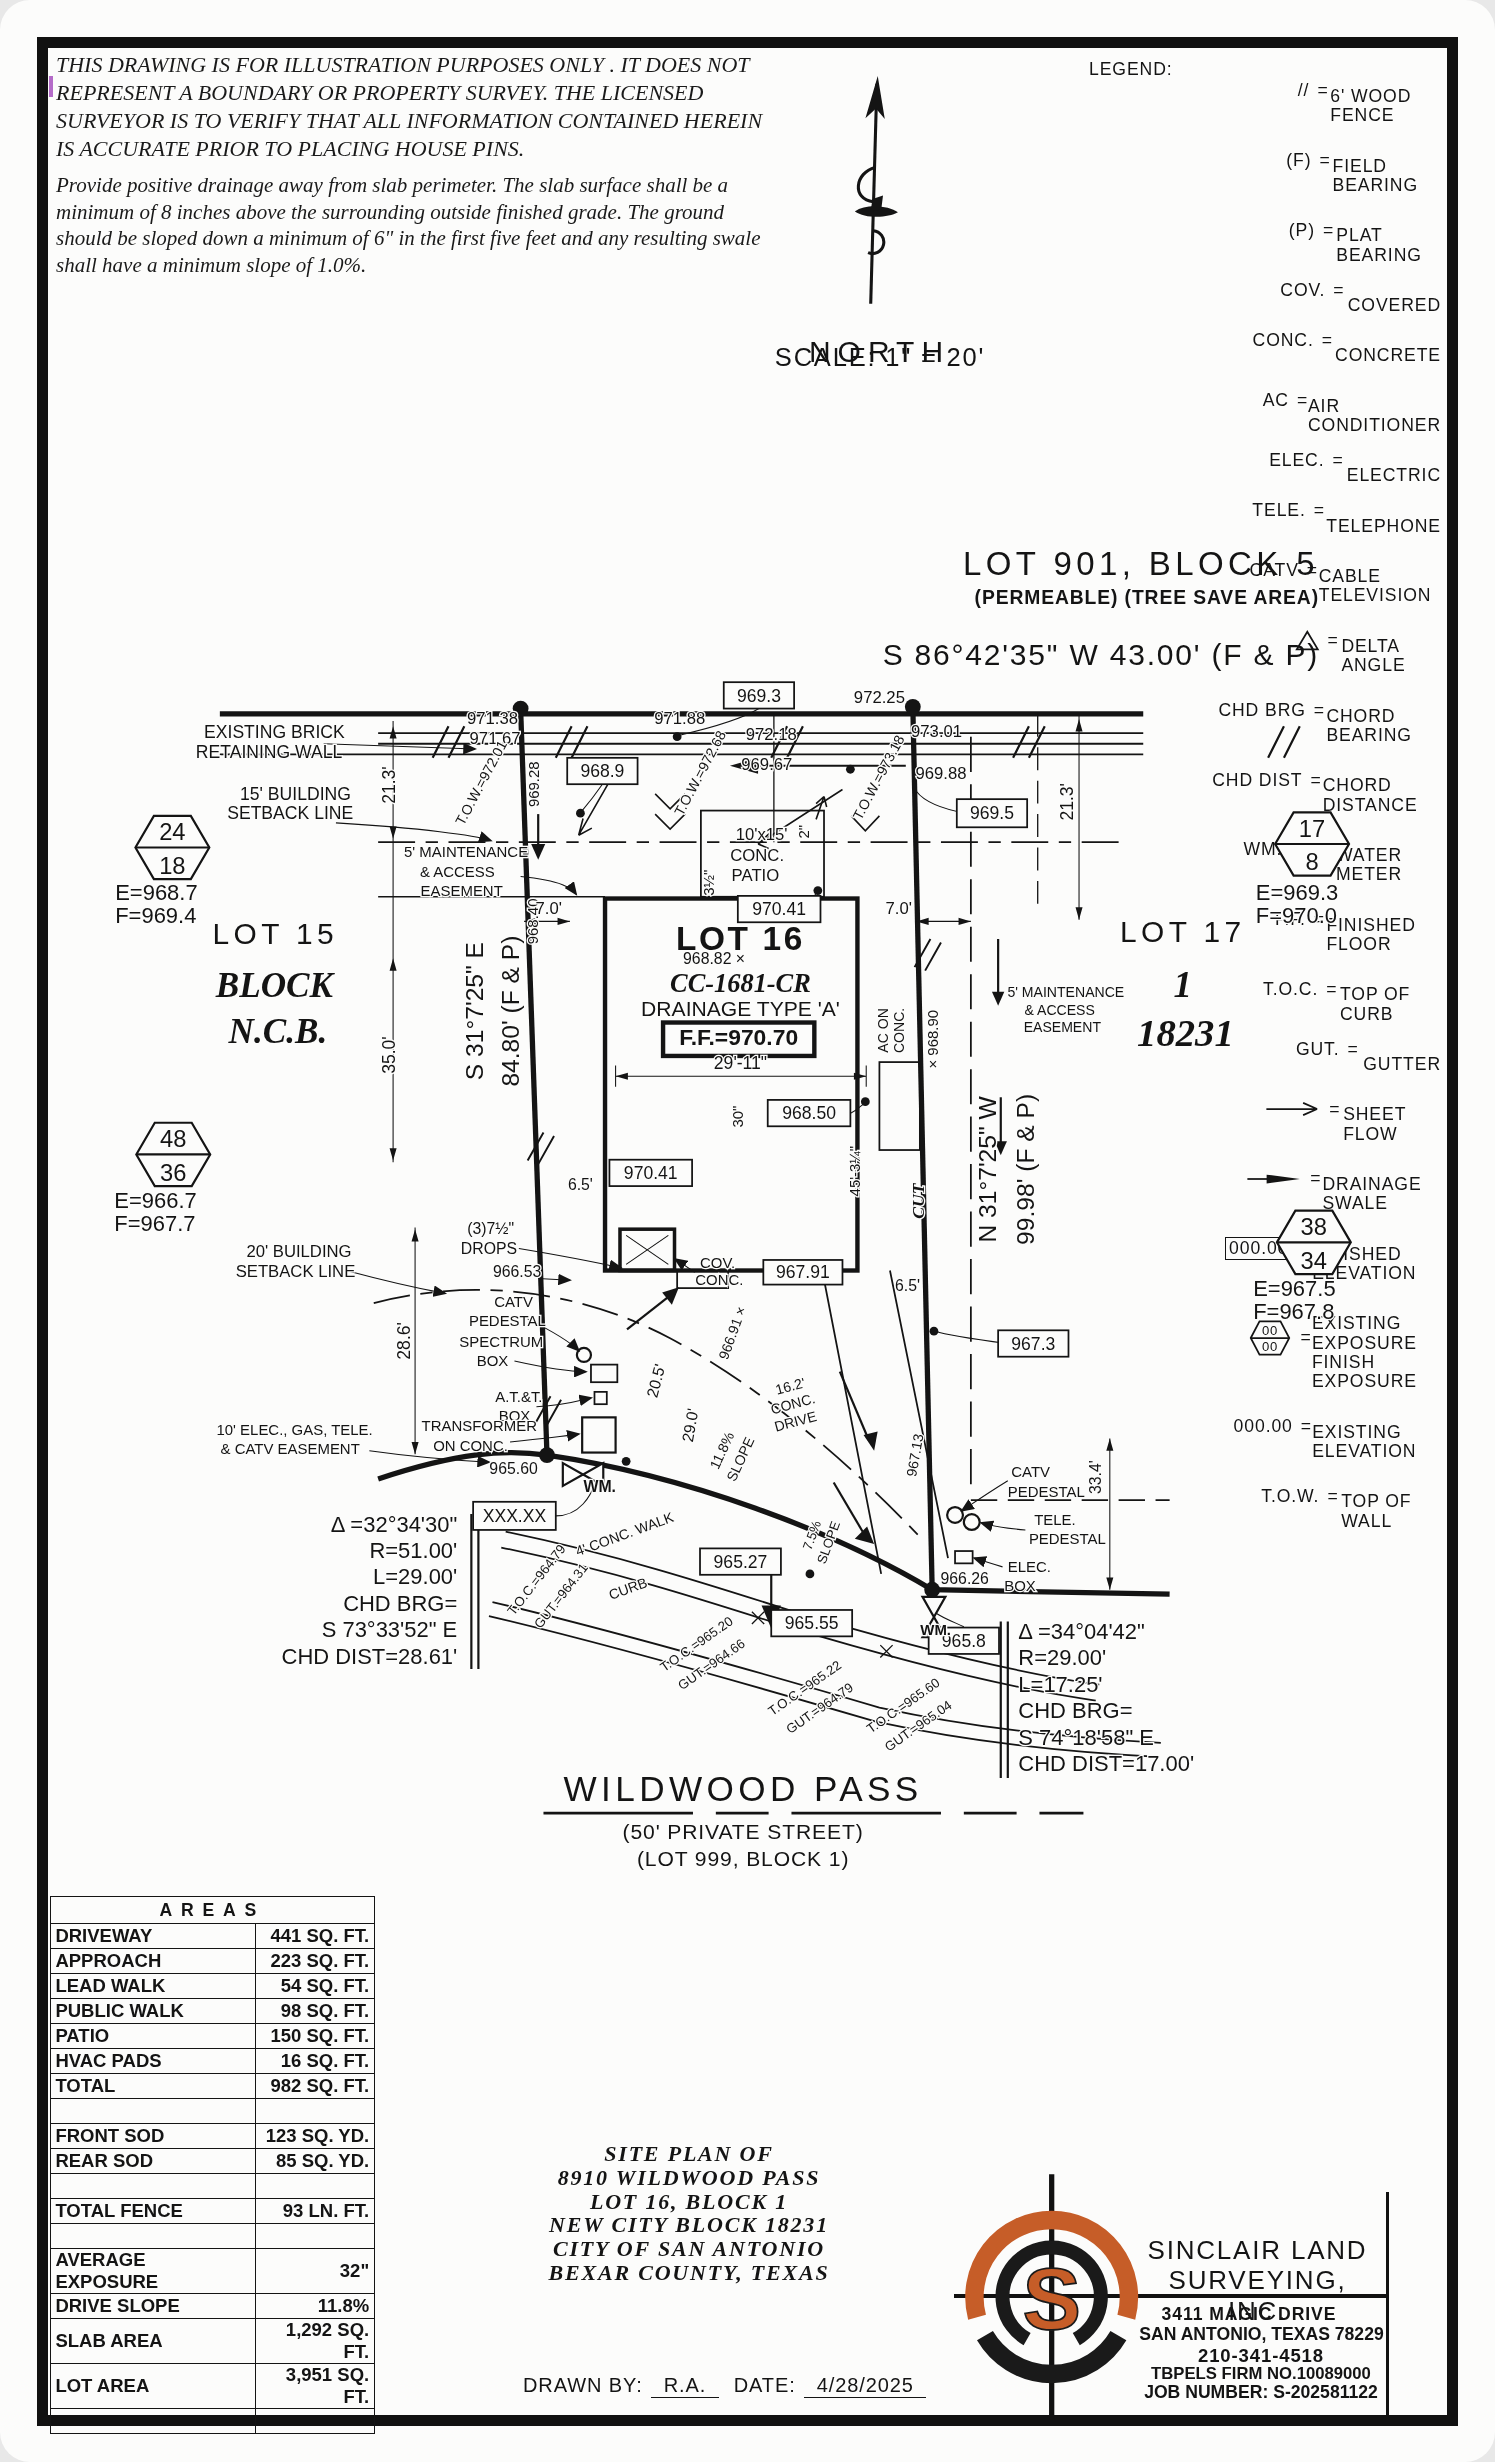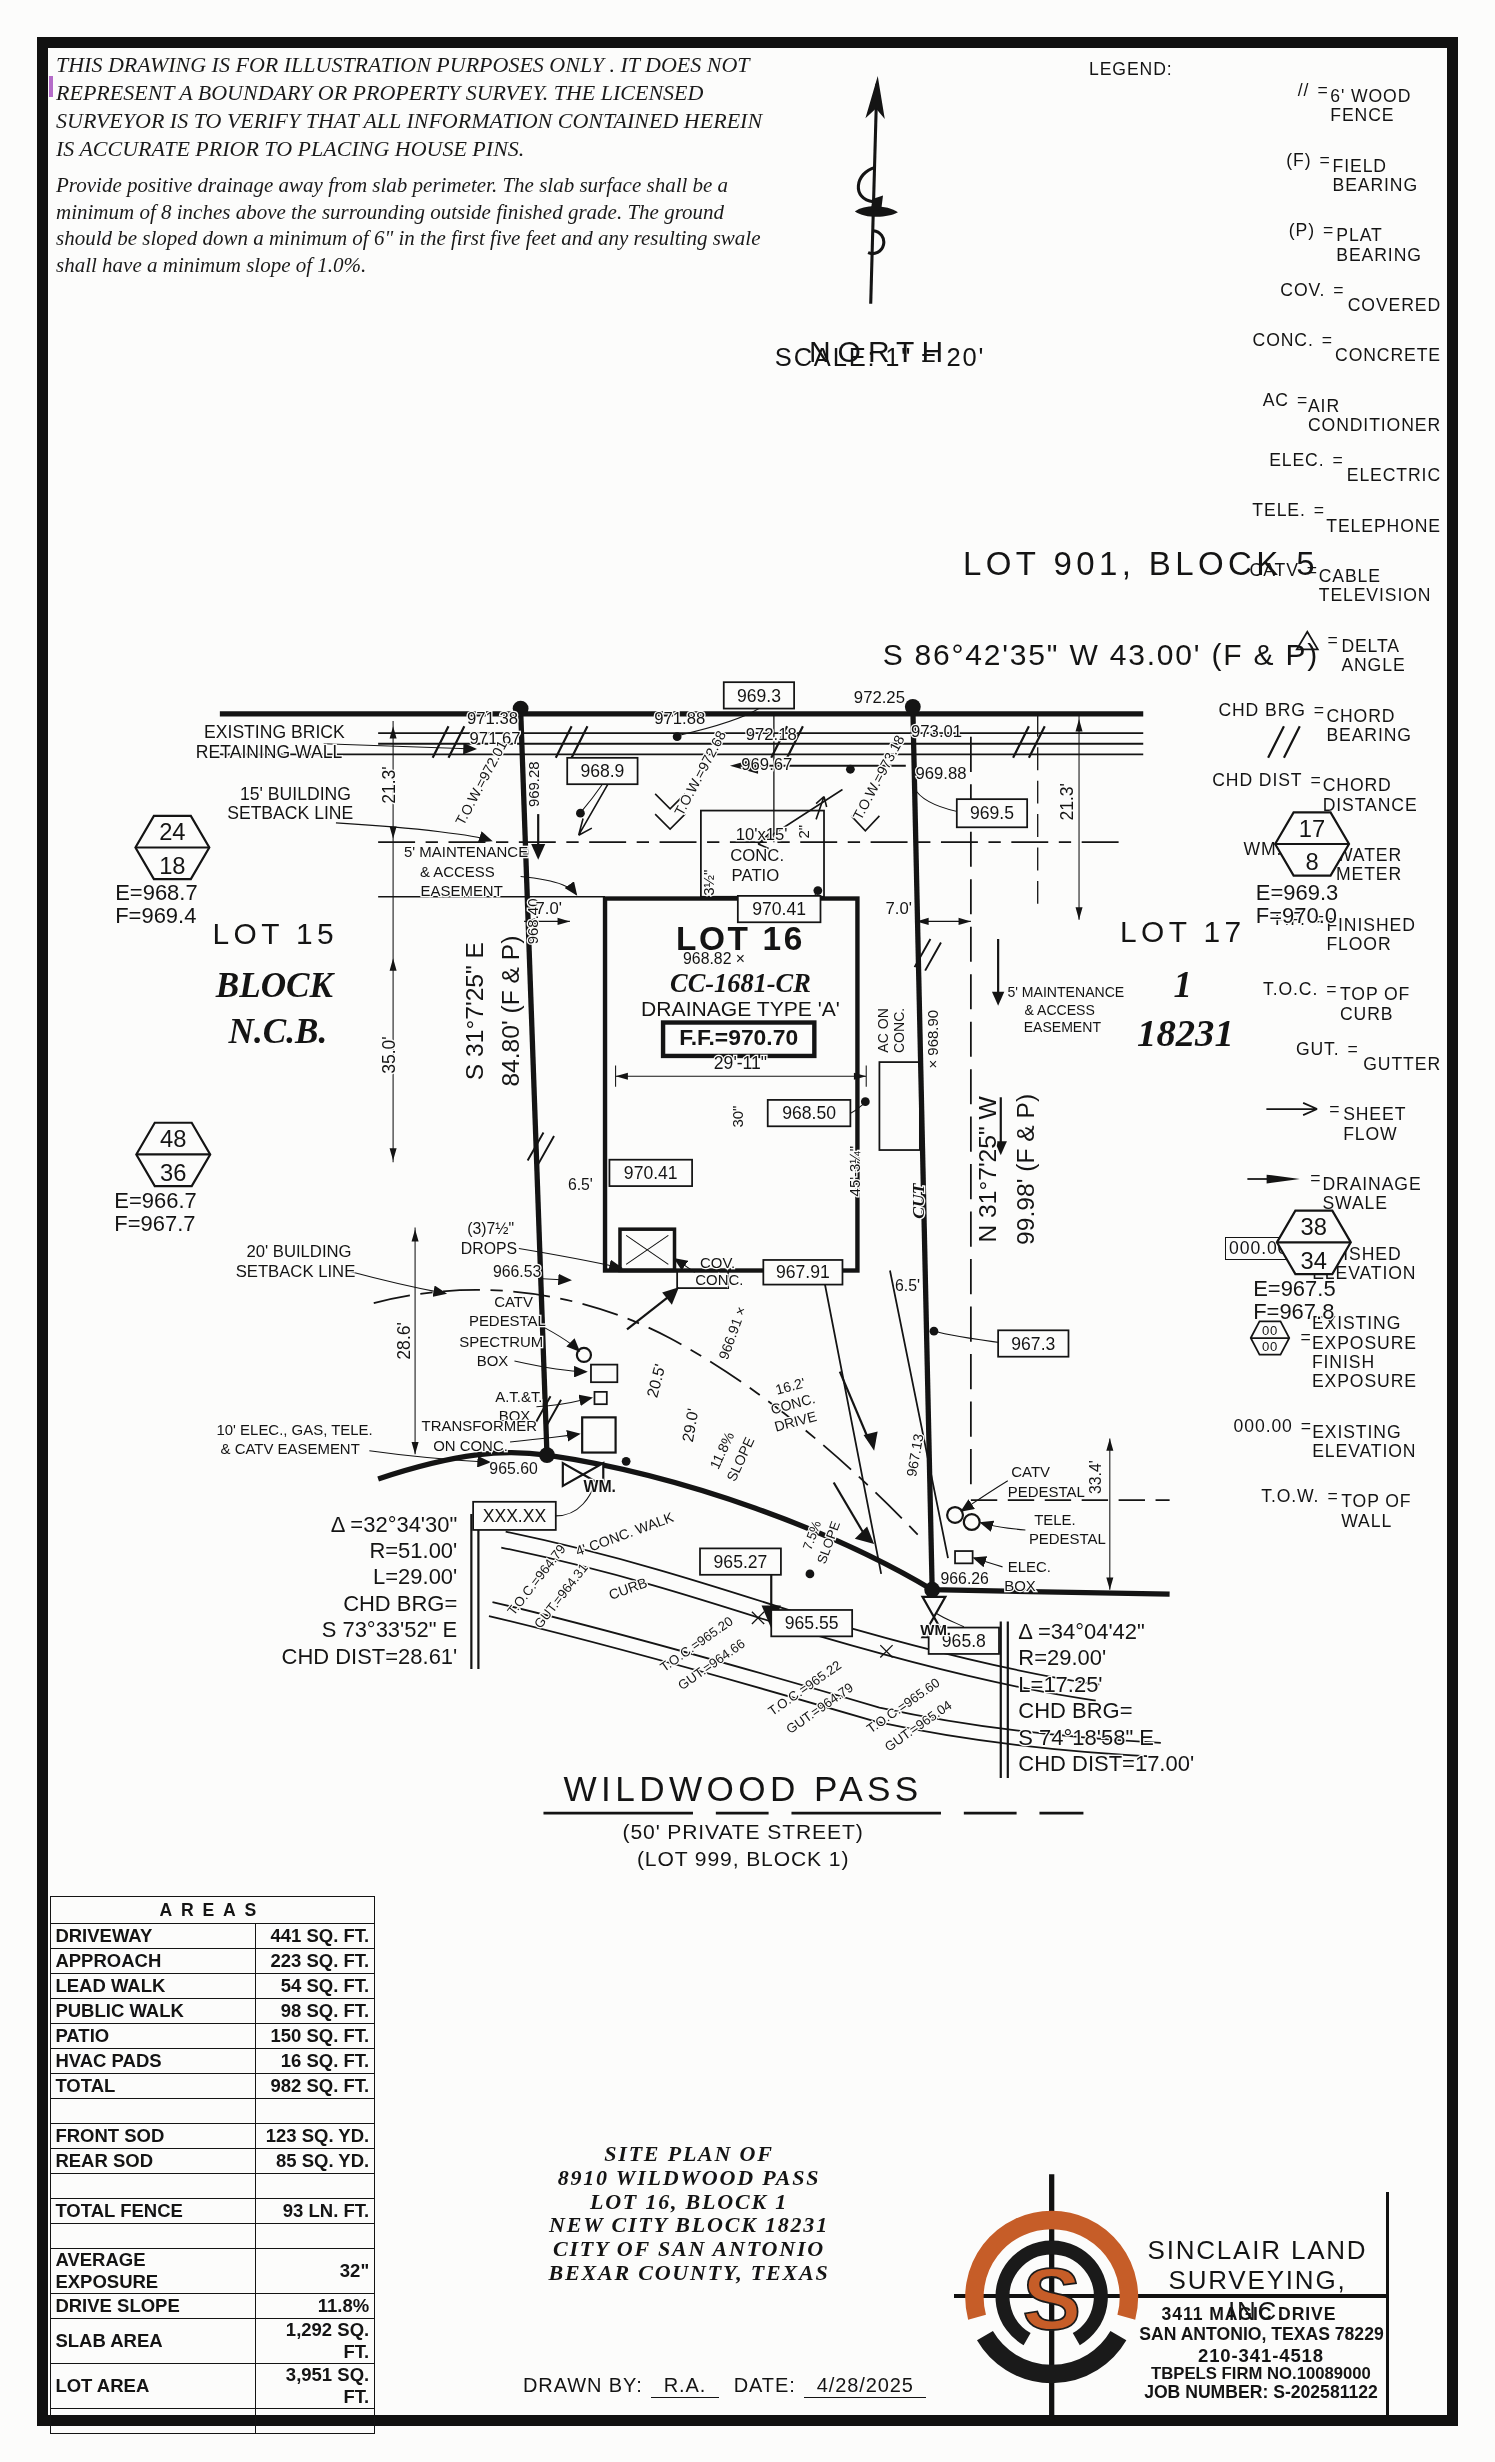--- a/index.html
+++ b/index.html
@@ -1,17 +1,17 @@
 <!DOCTYPE html>
 <html style="font-size:14px"><head>
 <meta charset="utf-8">
 <style>
   html,body{margin:0;padding:0;background:#e8e8e8;}
   #sheet{position:relative;width:1495px;height:2462px;background:#fcfcfb;overflow:hidden;
-         font-family:"Liberation Sans",sans-serif;color:#141414;}
+         font-family:"Liberation Sans",sans-serif;color:#141414;border-radius:30px;}
   .abs{position:absolute;}
   #border-frame{left:37px;top:37px;width:1421px;height:2389px;border:11.4px solid #111;box-sizing:border-box;}
   
   #disclaimer{left:56px;top:51px;width:711px;font-family:"Liberation Serif",serif;font-style:italic;color:#1a1a1a;}
   #disclaimer .p1{font-size:22px;line-height:1.28;}
   #disclaimer .p2{font-size:21px;line-height:1.26;margin-top:8.8px;}
   #cursor-artifact{left:49px;top:76px;width:4.4px;height:21px;background:#b46bc8;}
   
   #north-label{left:774px;top:303px;width:211px;text-align:center;font-size:30px;letter-spacing:7px;margin-top:32px;}
   #scale-label{left:748px;top:343px;width:264px;text-align:center;font-size:25.5px;letter-spacing:1.8px;}
@@ -259,20 +259,21 @@
           <span class="lsym">
             <span>T.O.W.</span>
           </span>
           <span class="leq">=</span>
           <span class="ltxt">TOP OF WALL</span>
         </div>
       </div>
   </div>
 
   <div class="abs ctr" id="head1">LOT 901, BLOCK 5</div>
+  <div class="abs ctr" id="head2">(PERMEABLE) (TREE SAVE AREA)</div>
   <div class="abs ctr" id="head-bearing">S 86°42'35" W 43.00' (F &amp; P)</div>
 
   <svg class="abs" style="left:0;top:668px" width="1495" height="1249" viewBox="0 760 1700 1420">
     <defs>
       <marker id="ah" markerWidth="13" markerHeight="11" refX="11" refY="5.5" orient="auto">
           <path d="M0,0 L13,5.5 L0,11 Z" fill="#141414"></path>
         </marker>
     </defs>
 
     <g stroke="#141414" fill="none">

